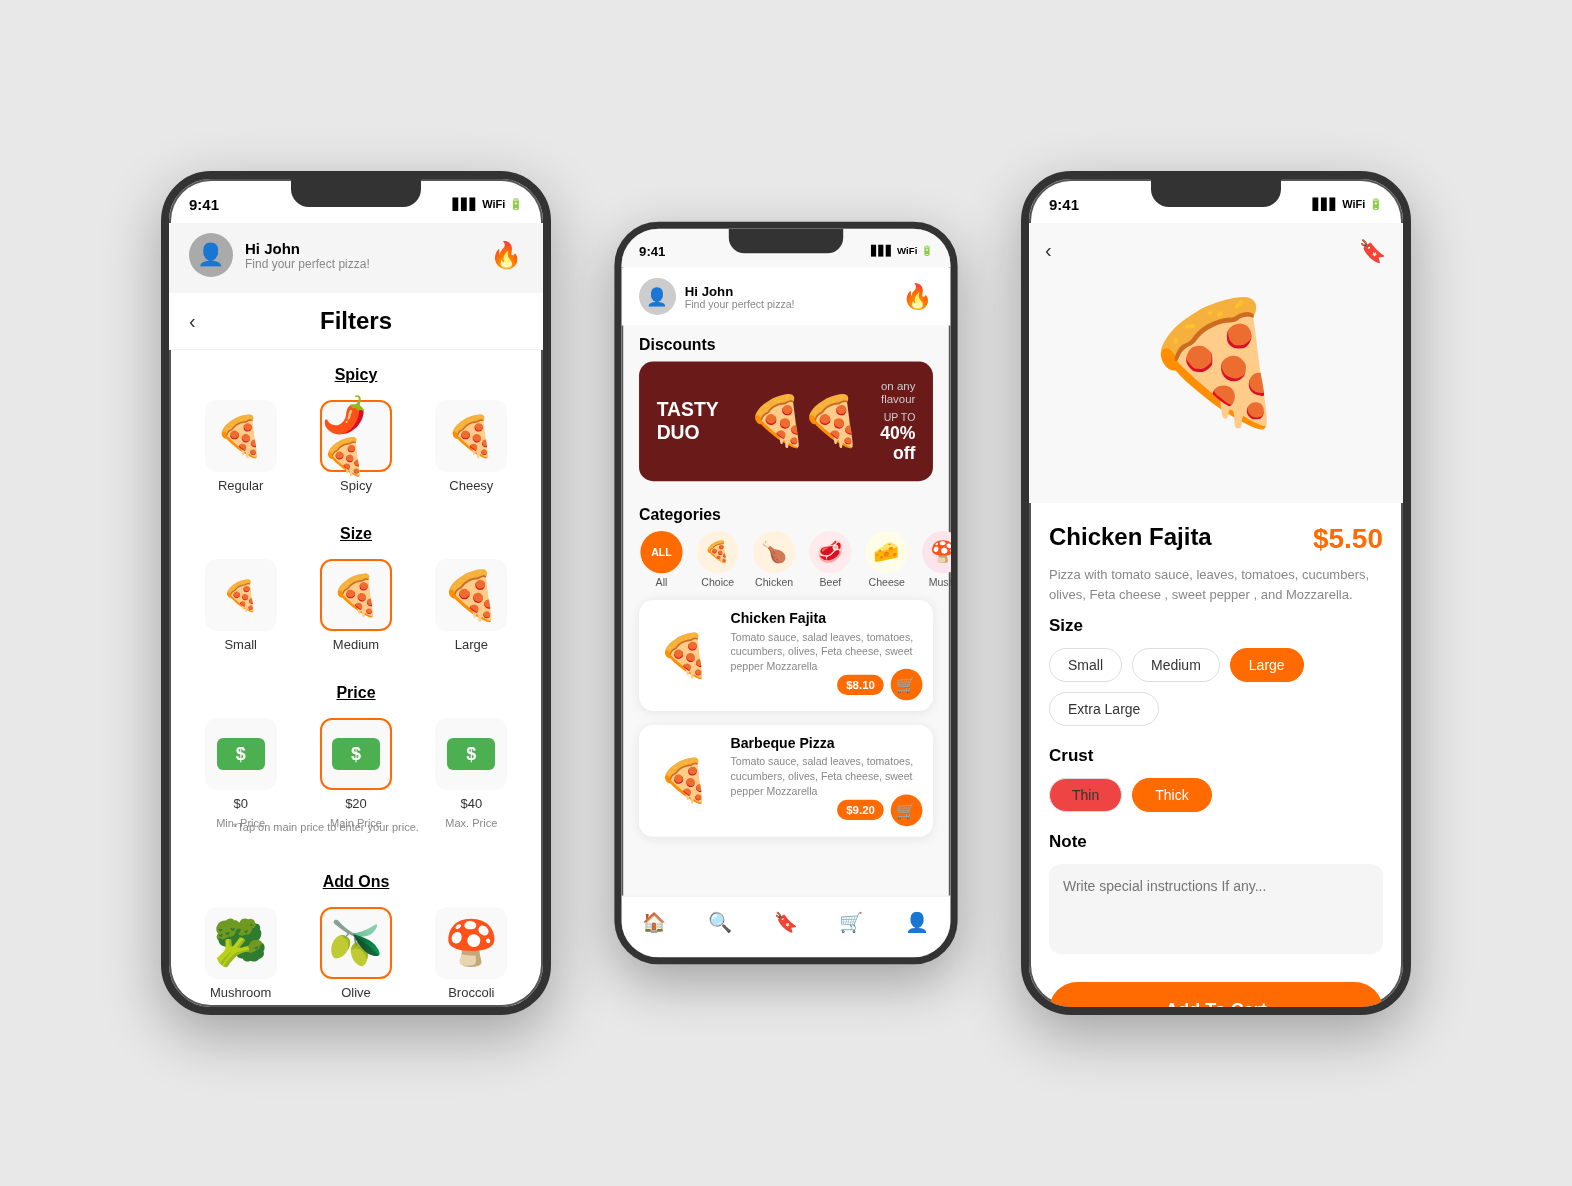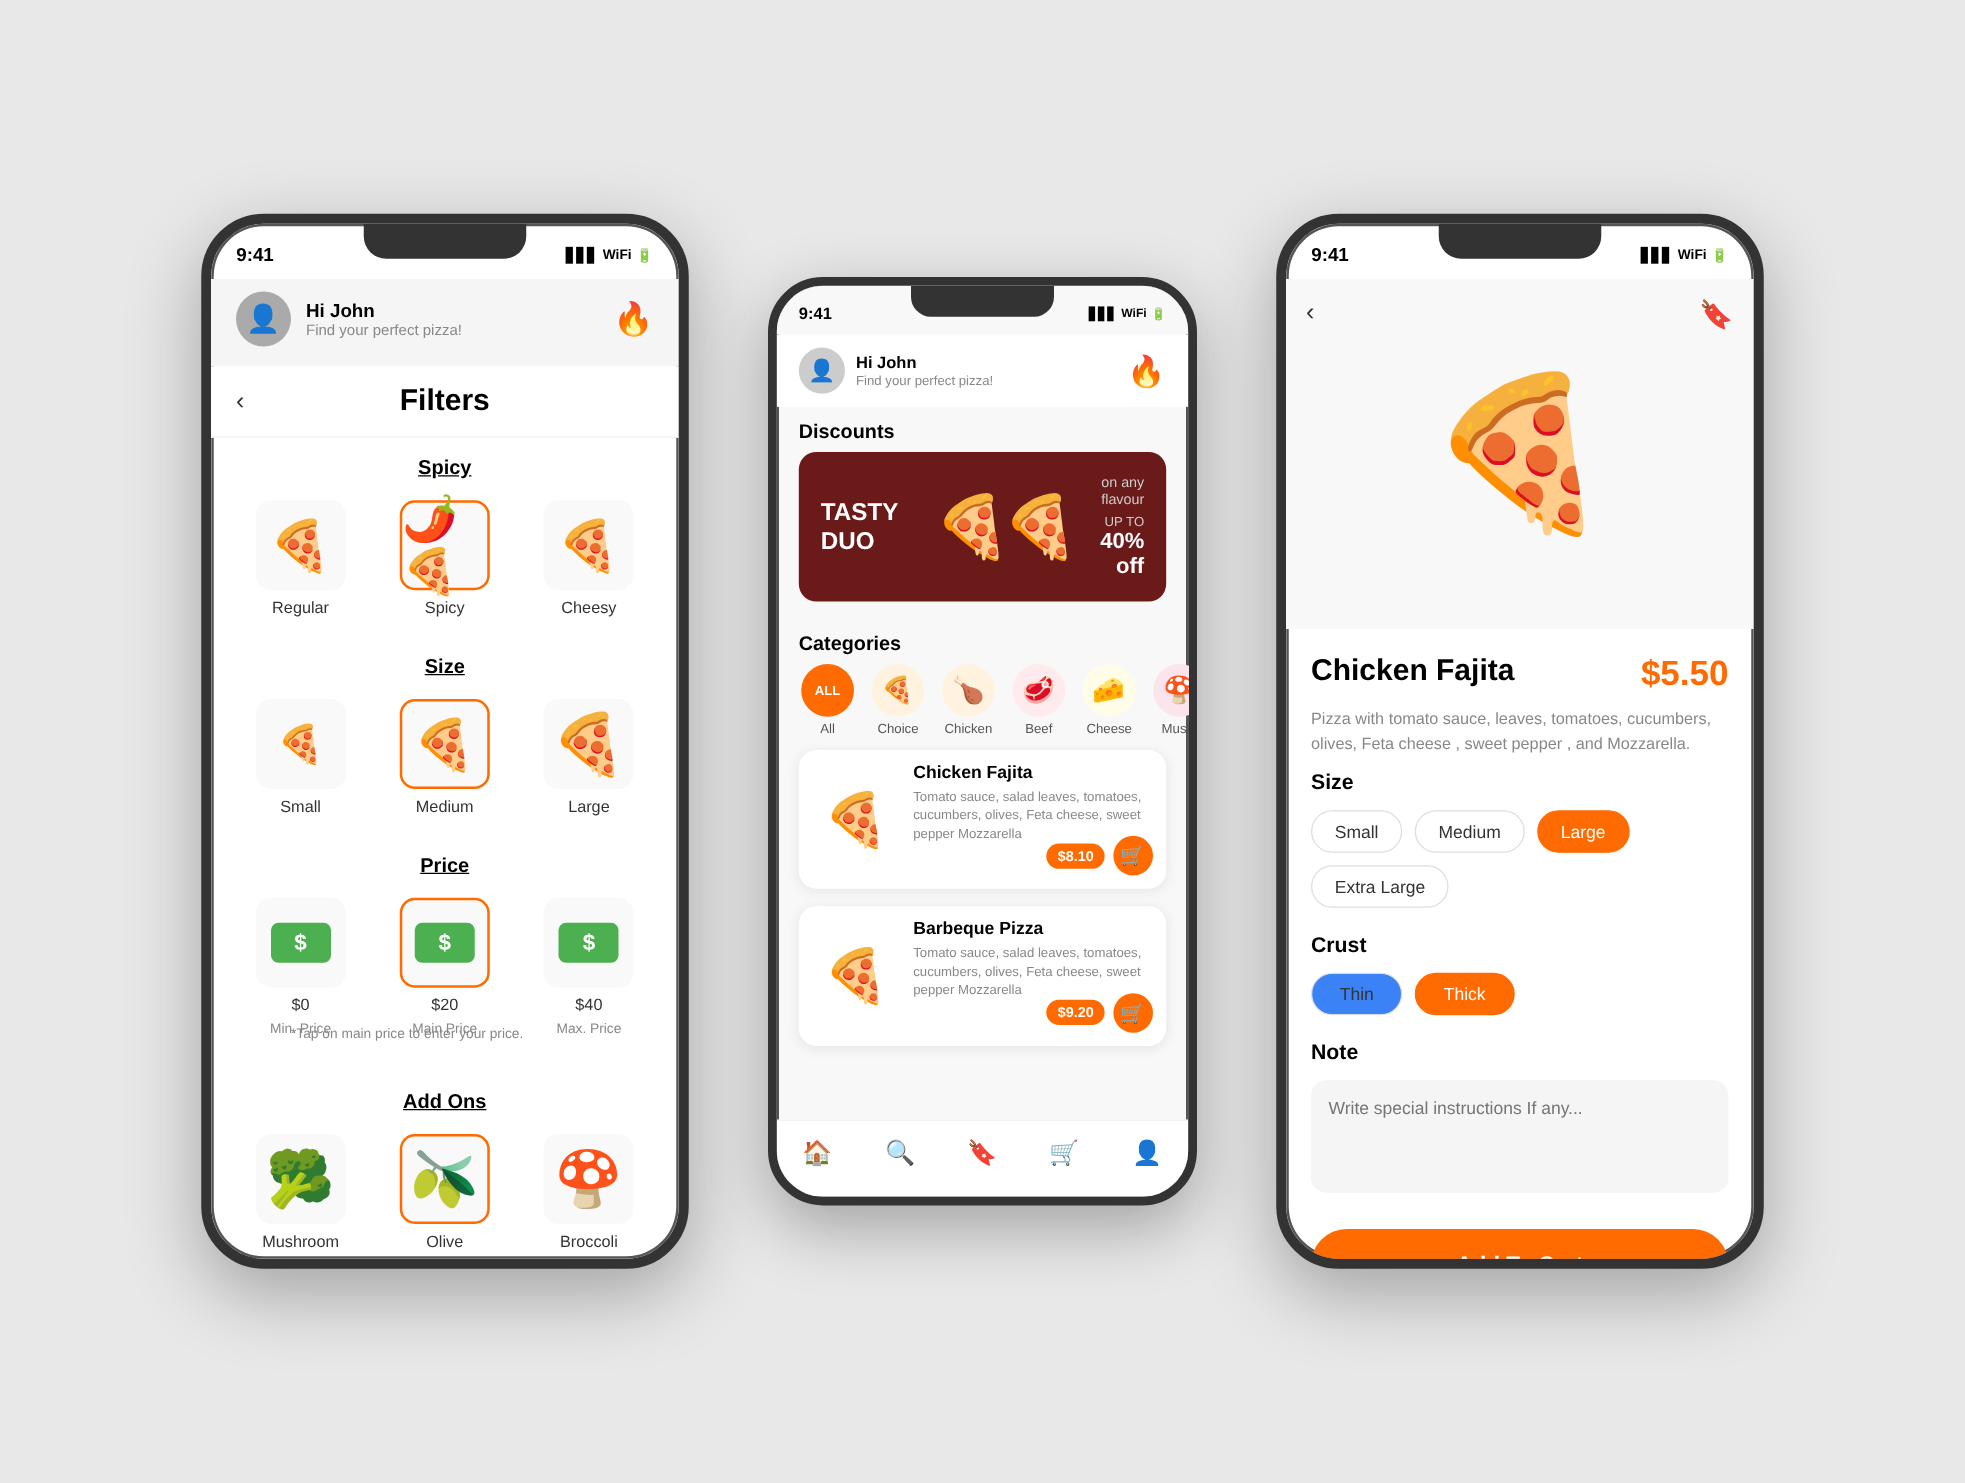--- a/index.html
+++ b/index.html
@@ -330,21 +330,21 @@
       color: #fff;
       border-color: #FF6B00;
     }
     .crust-options { display: flex; gap: 10px; margin-bottom: 20px; }
     .crust-btn {
       padding: 8px 22px;
       border-radius: 20px;
       border: 1.5px solid #ddd;
       font-size: 14px;
       cursor: pointer;
-      background: #3b82f6;
+      background: #ef4444;
       color: #333;
     }
     .crust-btn.selected {
       background: #FF6B00;
       color: #fff;
       border-color: #FF6B00;
     }
     .note-textarea {
       width: 100%;
       background: #f5f5f5;

